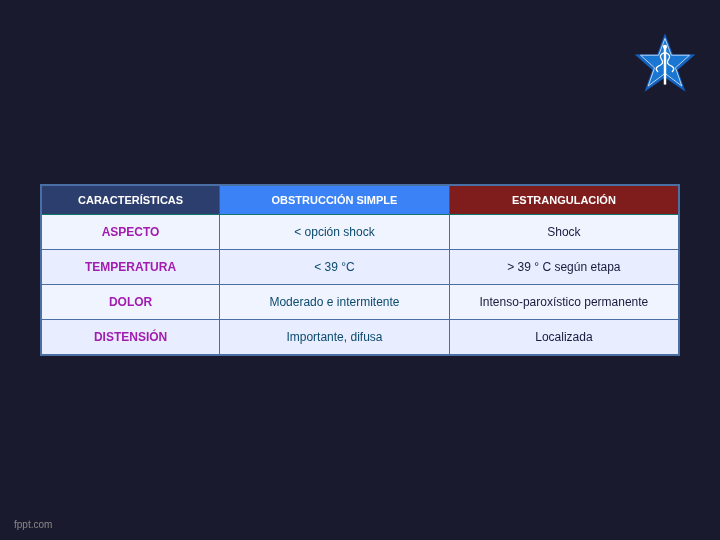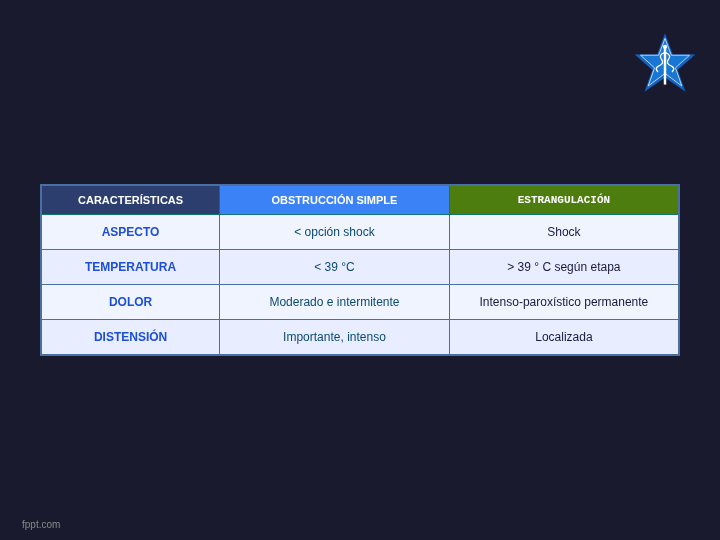--- a/index.html
+++ b/index.html
@@ -47,55 +47,54 @@
       background: #2c3e6e;
       color: #ffffff;
       width: 28%;
     }
     .header-obstruccion {
       background: #3b82f6;
       color: #ffffff;
       width: 36%;
     }
     .header-estrangulacion {
-      background: #4d7c0f;
+      background: #7f1d1d;
       color: #ffffff;
       width: 36%;
-      font-family: Liberation Mono, monospace;
     }
     .data-row td {
       padding: 10px 12px;
       border: 1px solid #4a6fa5;
       font-size: 12px;
       vertical-align: middle;
       text-align: center;
     }
     .data-row:nth-child(odd) {
       background: #f0f4ff;
     }
     .data-row:nth-child(even) {
       background: #e8eeff;
     }
     .col-caracteristicas {
       font-weight: bold;
-      color: #1d4ed8;
+      color: #a21caf;
       text-align: left;
       padding-left: 14px;
       margin-left: 42px;
     }
     .col-obstruccion {
       color: #0c4a6e;
     }
     .col-estrangulacion {
       color: #1a1a3e;
     }
     .footer-watermark {
       position: absolute;
       bottom: 10px;
-      left: 22px;
+      left: 14px;
       color: #888888;
       font-size: 10px;
     }
     
     .medical-icon {
       position: absolute;
       top: 30px;
       right: 20px;
       width: 70px;
       height: 70px;
@@ -142,20 +141,20 @@
           <td class="col-obstruccion">&lt; 39 °C</td>
           <td class="col-estrangulacion">&gt; 39 ° C según etapa</td>
         </tr>
         <tr class="data-row">
           <td class="col-caracteristicas">DOLOR</td>
           <td class="col-obstruccion">Moderado e intermitente</td>
           <td class="col-estrangulacion">Intenso-paroxístico permanente</td>
         </tr>
         <tr class="data-row">
           <td class="col-caracteristicas">DISTENSIÓN</td>
-          <td class="col-obstruccion">Importante, intenso</td>
+          <td class="col-obstruccion">Importante, difusa</td>
           <td class="col-estrangulacion">Localizada</td>
         </tr>
       </tbody>
   </table>
 </div>
 
 <div class="footer-watermark">fppt.com</div>
 
 </body></html>

